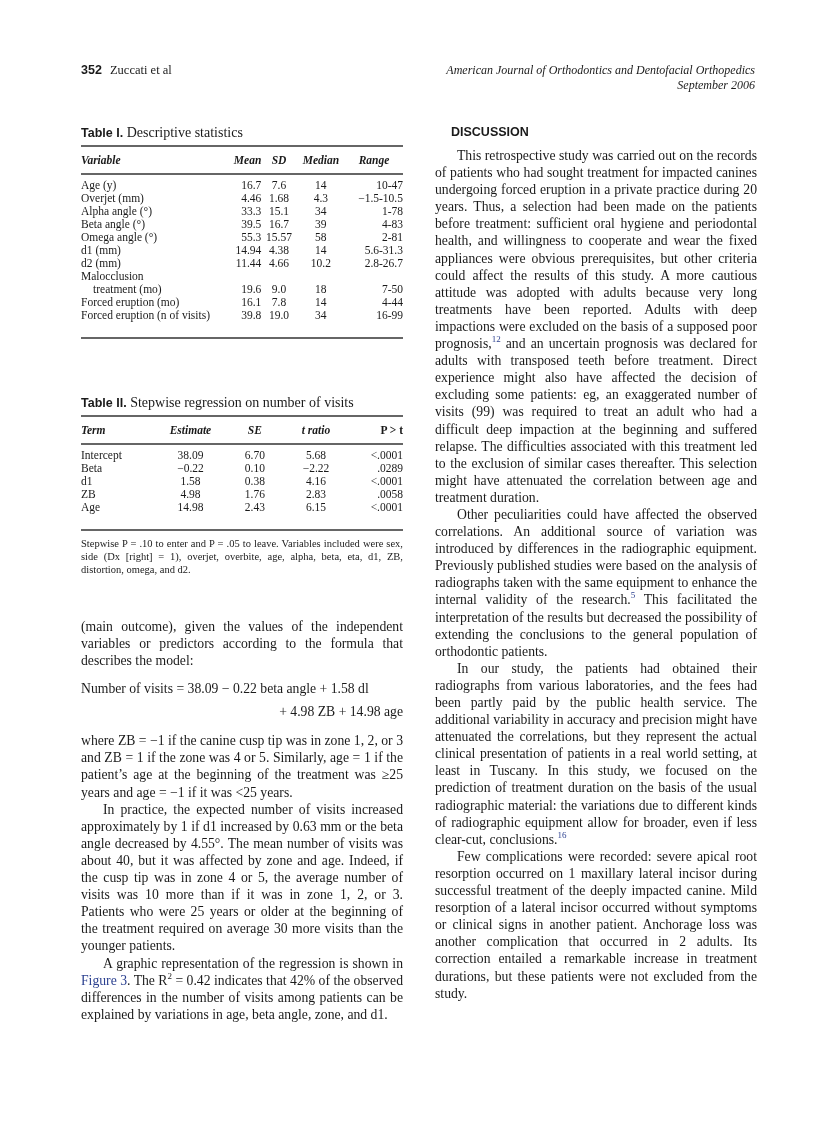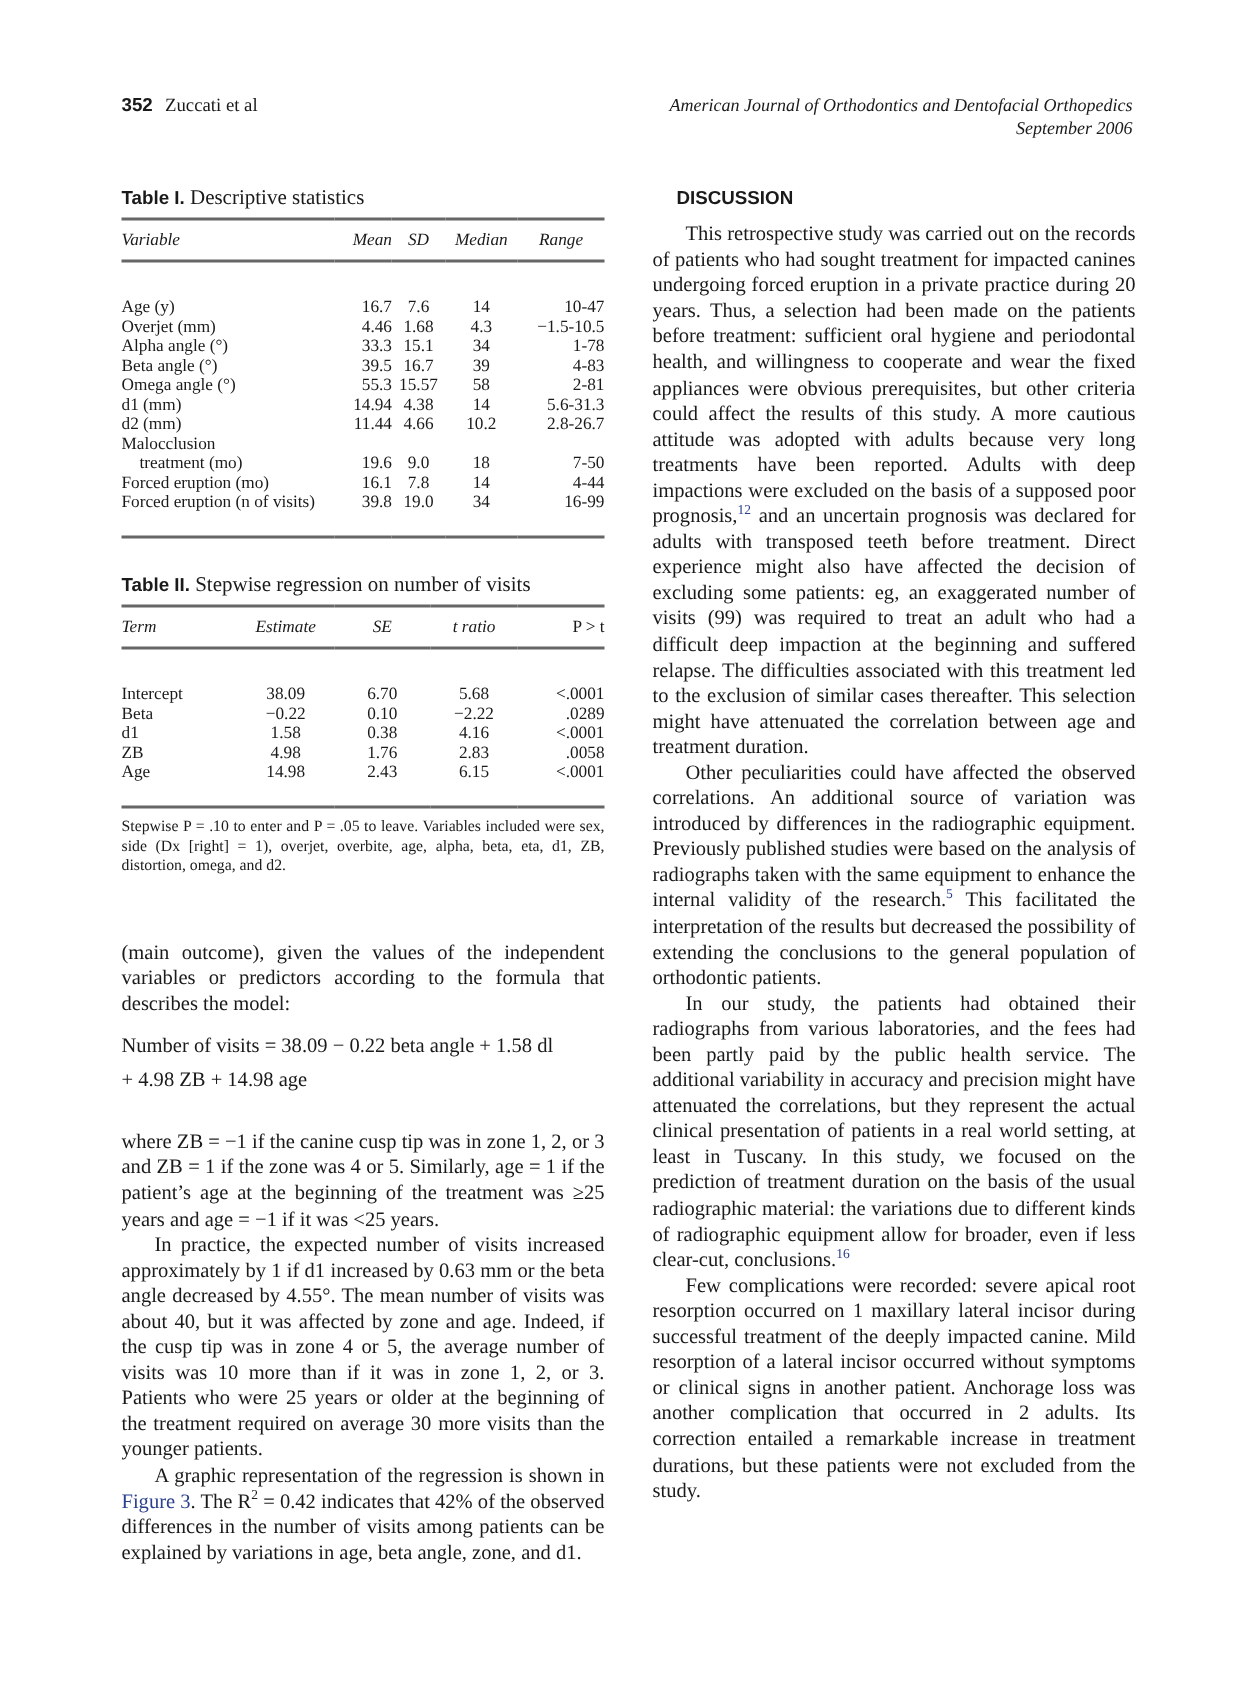--- a/index.html
+++ b/index.html
@@ -13,36 +13,36 @@
   .hdr-right { position: absolute; right: 83px; top: 63px; text-align: right; font-style: italic; font-size: 12px; line-height: 15px; }
 
   .col { position: absolute; width: 322px; }
   .col-left { left: 81px; top: 125px; }
   .col-right { left: 435px; top: 125px; }
 
   .tcap { font-size: 14px; margin: 0 0 4px 0; }
   .tcap .tlab { font-family: "Liberation Sans", "DejaVu Sans", sans-serif; font-weight: bold; font-size: 12.5px; }
 
   table.dt { width: 100%; border-collapse: collapse; font-size: 11.5px; line-height: 13px; }
-  table.dt thead th { font-weight: normal; font-style: italic; padding: 7px 0 6px 0; border-top: 2px solid #666; border-bottom: 2px solid #666; }
+  table.dt thead th { font-weight: bold; font-style: italic; padding: 7px 0 6px 0; border-top: 2px solid #666; border-bottom: 2px solid #666; }
   table.dt tbody td { padding: 0; }
-  table.dt tbody tr:first-child td { padding-top: 24px; }
+  table.dt tbody tr:first-child td { padding-top: 4px; }
   table.dt tbody tr:last-child td { padding-bottom: 15px; }
   table.dt tbody { border-bottom: 2px solid #666; }
   .l { text-align: left; }
   .c { text-align: center; }
   .r { text-align: right; }
   .ind { padding-left: 12px !important; }
 
   .note { font-size: 10.5px; line-height: 13px; margin-top: 6px; text-align: justify; }
 
   .body-text { font-size: 13.7px; line-height: 17.1px; text-align: justify; margin: 0; }
   .indent { text-indent: 22px; }
   .eq1 { font-size: 13.7px; margin-top: 12px; }
-  .eq2 { font-size: 13.7px; margin-top: 7px; margin-bottom: 24px; }
+  .eq2 { font-size: 13.7px; text-align: right; margin-top: 7px; margin-bottom: 12px; }
   .link { color: #2a3f8f; }
   sup { font-size: 9px; line-height: 0; }
 
   .sec-head { font-family: "Liberation Sans", "DejaVu Sans", sans-serif; font-weight: bold; font-size: 12.5px; margin: 0 0 8px 16px; }
 </style>
 </head>
 <body>
 
 <div class="hdr-left">
   <span class="pg">352</span>
@@ -150,21 +150,21 @@
       <tr>
           <td class="l">Forced eruption (n of visits)</td>
           <td class="r">39.8</td>
           <td class="c">19.0</td>
           <td class="c">34</td>
           <td class="r">16-99</td>
         </tr>
     </tbody>
   </table>
 
-  <div class="tcap" style="margin-top:24px">
+  <div class="tcap" style="margin-top:56px">
     <span class="tlab">Table II.</span>
     <span>Stepwise regression on number of visits</span>
   </div>
   <table class="dt">
     <colgroup>
         <col style="width:24%">
         <col style="width:20%">
         <col style="width:20%">
         <col style="width:18%">
         <col style="width:18%">

